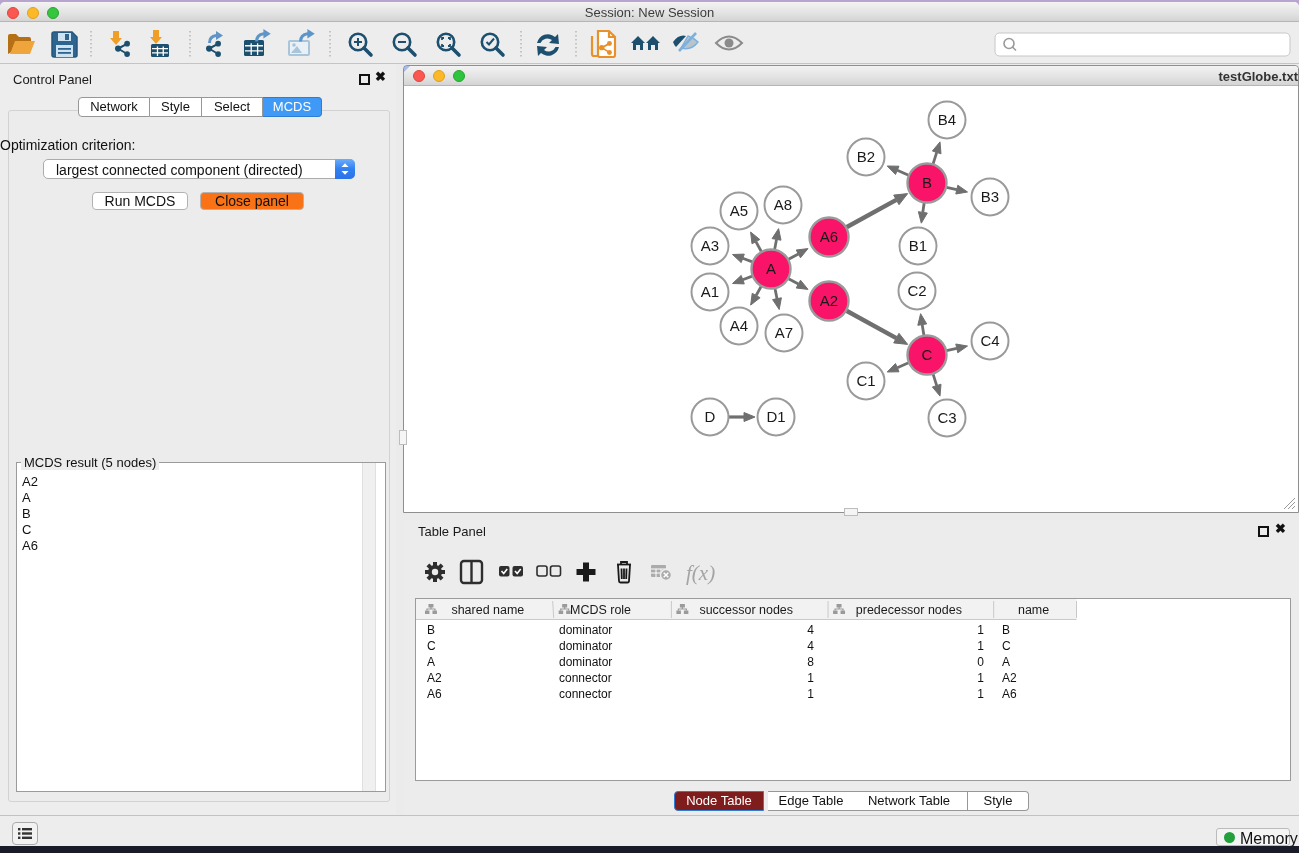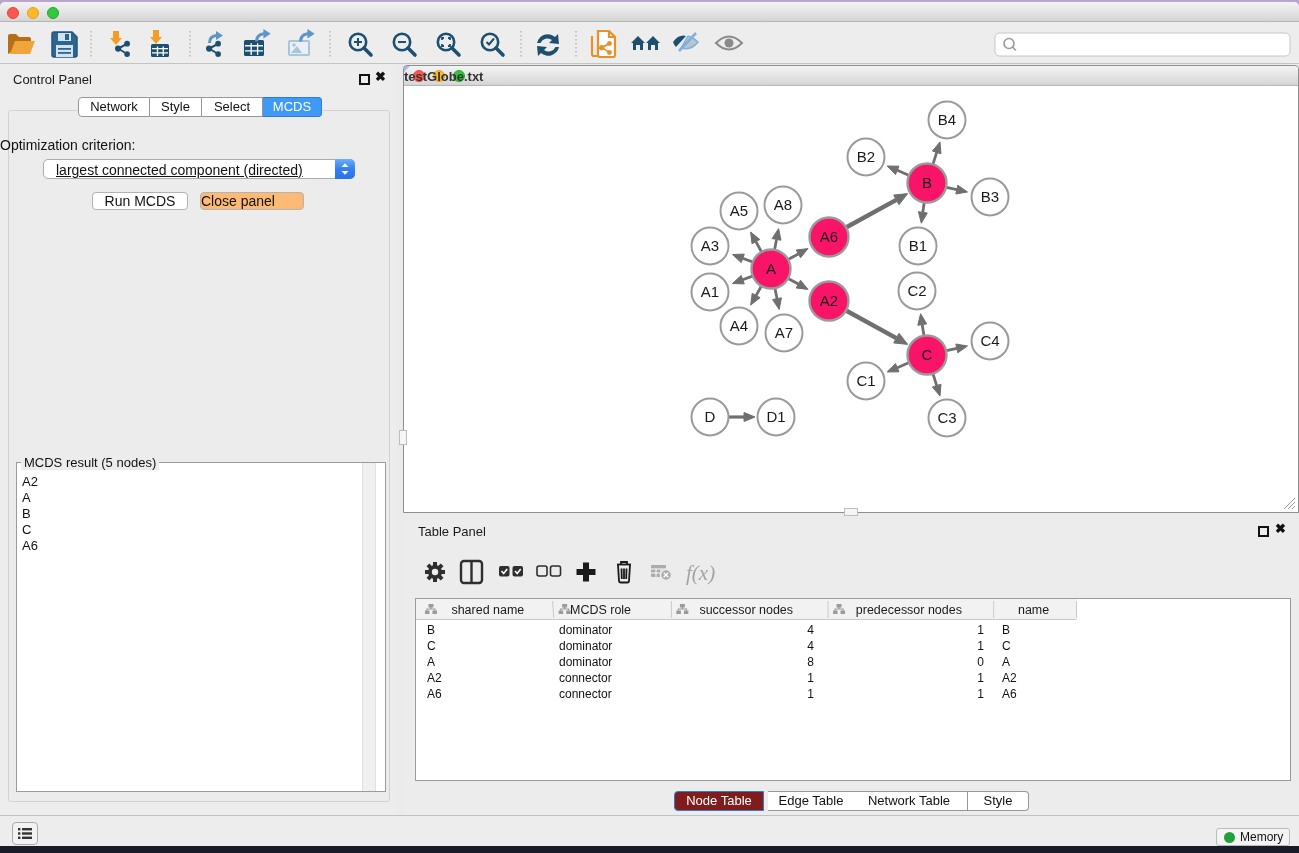--- a/index.html
+++ b/index.html
@@ -10,20 +10,21 @@
 .titlebar{background:linear-gradient(180deg,#f3f3f3 0%,#e4e4e4 55%,#d4d4d4 100%);border-bottom:1px solid #b6b6b6;}
 .tabbtn{position:absolute;top:0;height:100%;border:1px solid #979797;border-left:none;background:#fff;color:#111;font-size:13px;text-align:center;line-height:18px;}
 </style></head>
 <body>
 <div id="app">
 
   <div class="abs titlebar" style="left:0;top:0;width:1299px;height:20px;">
     <div class="tl" style="left:7px;top:5px;background:#fb5751;border:1px solid #e0443e;"></div>
     <div class="tl" style="left:27px;top:5px;background:#fcb827;border:1px solid #dfa023;"></div>
     <div class="tl" style="left:47px;top:5px;background:#34c63e;border:1px solid #2aa32f;"></div>
+    <div class="abs" style="left:0;top:3px;width:100%;text-align:center;font-size:13px;color:#3c3c3c;">Session: New Session</div>
   </div>
 
   <div class="abs" style="left:0;top:20px;width:1299px;height:42px;background:#ededed;border-bottom:1px solid #c4c4c4;" id="toolbar">
     <svg width="1299" height="44" viewBox="0 0 1299 44" style="position:absolute;left:0;top:0;">
 <g transform="translate(7,10)">
 <path d="M1 22 L1 4 Q1 2 3 2 L9 2 L12 5 L22 5 Q24 5 24 7 L24 9 Z" fill="#b56f14"></path>
 <path d="M3 22 L8 9 L28 9 L23 22 Z" fill="#f0a43c"></path>
         </g>
 <g transform="translate(51,9)">
 <path d="M1 3 Q1 1 3 1 L21 1 L26 6 L26 24 Q26 26 24 26 L3 26 Q1 26 1 24 Z" fill="#2d6590" stroke="#24567e" stroke-width="1.5"></path>
@@ -167,46 +168,46 @@
       <div class="tabbtn" style="left:0;width:72px;border-left:1px solid #979797;border-radius:4px 0 0 4px;">Network</div>
       <div class="tabbtn" style="left:72px;width:52px;">Style</div>
       <div class="tabbtn" style="left:124px;width:61px;">Select</div>
       <div class="tabbtn" style="left:185px;width:59px;background:#3f99f6;color:#fff;border-color:#2e7cd4;border-radius:0 4px 4px 0;">MCDS</div>
     </div>
 
     <div class="abs" style="left:8px;top:46px;width:382px;height:692px;background:#ececec;border:1px solid #d2d2d2;border-radius:3px;"></div>
     <div class="abs" style="left:0;top:73px;width:396px;text-align:left;font-size:14px;color:#111;">Optimization criterion:</div>
 
     <div class="abs" style="left:43px;top:95px;width:312px;height:20px;background:#fff;border:1px solid #ababab;border-radius:5px;">
-      <div class="abs" style="left:12px;top:2px;font-size:14px;color:#111;text-decoration:underline;">largest connected component (directed)</div>
+      <div class="abs" style="left:12px;top:2px;font-size:14px;color:#111;">largest connected component (directed)</div>
       <div class="abs" style="right:-1px;top:-1px;width:20px;height:20px;border-radius:0 5px 5px 0;background:linear-gradient(180deg,#6caefa,#3180f1 50%,#2a72ea);">
         <svg width="20" height="20" viewBox="0 0 20 20">
             <path d="M6.5 8 L10 4.2 L13.5 8Z" fill="#fff"></path>
             <path d="M6.5 12 L10 15.8 L13.5 12Z" fill="#fff"></path>
           </svg>
       </div>
     </div>
 
     <div class="abs" style="left:92px;top:128px;width:96px;height:18px;background:#fff;border:1px solid #b3b3b3;border-radius:4px;text-align:center;font-size:14px;line-height:16px;color:#111;">Run MCDS</div>
-    <div class="abs" style="left:200px;top:128px;width:104px;height:18px;background:#fdba74;border:1px solid #b3b3b3;border-radius:4px;text-align:left;font-size:14px;line-height:16px;color:#111;">Close panel</div>
+    <div class="abs" style="left:200px;top:128px;width:104px;height:18px;background:#f97316;border:1px solid #b3b3b3;border-radius:4px;text-align:center;font-size:14px;line-height:16px;color:#111;">Close panel</div>
 
     <div class="abs" style="left:16px;top:398px;width:370px;height:330px;border:1px solid #9b9b9b;background:#fff;">
       <div class="abs" style="left:345px;top:0;width:14px;height:328px;background:#f0f0f0;border-left:1px solid #e0e0e0;border-right:1px solid #e0e0e0;"></div>
       <div class="abs" style="left:5px;top:11px;font-size:13px;color:#111;line-height:15.9px;">A2<br>A<br>B<br>C<br>A6</div>
     </div>
     <div class="abs" style="left:21px;top:391px;font-size:13px;color:#111;background:#ececec;padding:0 3px;">MCDS result (5 nodes)</div>
   </div>
 
   <div class="abs" style="left:396px;top:62px;width:903px;height:751px;background:#ebebeb;">
     <div class="abs" style="left:7px;top:1px;width:896px;height:448px;background:#fff;border:1px solid #8f8f8f;border-radius:4px 4px 0 0;">
   <div class="titlebar abs" style="left:0;top:0;width:894px;height:20px;border-radius:4px 4px 0 0;">
     <div class="tl" style="left:9px;top:4px;background:#fb5751;border:1px solid #e0443e;"></div>
     <div class="tl" style="left:29px;top:4px;background:#fcb827;border:1px solid #dfa023;"></div>
     <div class="tl" style="left:49px;top:4px;background:#2ec43d;border:1px solid #2aa32f;"></div>
-    <div class="abs" style="left:0;top:3px;width:100%;text-align:left;font-size:13px;font-weight:bold;color:#333;">testGlobe.txt</div>
+    <div class="abs" style="left:0;top:3px;width:100%;text-align:right;font-size:13px;font-weight:bold;color:#333;">testGlobe.txt</div>
     <svg class="abs" style="left:0;top:0;" width="7" height="7">
             <path d="M0 0 L6 0 L0 6 Z" fill="#6c8fd8" opacity="0.55"></path>
           </svg>
   </div>
   <svg class="abs" style="left:0;top:20px;" width="893" height="426" viewBox="0 0 893 426">
     <g stroke="#6f6f6f" fill="#6f6f6f">
             <line x1="357.3" y1="165.5" x2="351.9" y2="155.6" stroke-width="2.8"></line>
             <path d="M346.6 146.0L355.8 153.5L348.0 157.8Z"></path>
 <line x1="370.7" y1="163.3" x2="372.5" y2="153.4" stroke-width="2.8"></line>
             <path d="M374.6 142.6L377.0 154.2L368.1 152.6Z"></path>
@@ -446,19 +447,19 @@
           <g fill="#333">
             <rect x="5" y="5" width="2.4" height="2.4"></rect>
             <rect x="9" y="5" width="10" height="2.4"></rect>
             <rect x="5" y="9.3" width="2.4" height="2.4"></rect>
             <rect x="9" y="9.3" width="10" height="2.4"></rect>
             <rect x="5" y="13.6" width="2.4" height="2.4"></rect>
             <rect x="9" y="13.6" width="10" height="2.4"></rect>
           </g>
         </svg>
     </div>
-    <div class="abs" style="left:1216px;top:12px;width:74px;height:18px;border:1px solid #bbb;border-radius:3px;background:#f4f4f4;font-size:12px;color:#111;">
+    <div class="abs" style="left:1216px;top:12px;width:74px;height:18px;border:1px solid #bbb;border-radius:3px;background:#f4f4f4;font-size:16px;color:#111;">
       <span style="position:absolute;left:7px;top:3px;width:11px;height:11px;border-radius:50%;background:#22a03c;"></span>
       <span style="position:absolute;left:23px;top:1px;">Memory</span>
     </div>
   </div>
 </div>
 <div id="deskbot"></div>
 
 </body></html>

